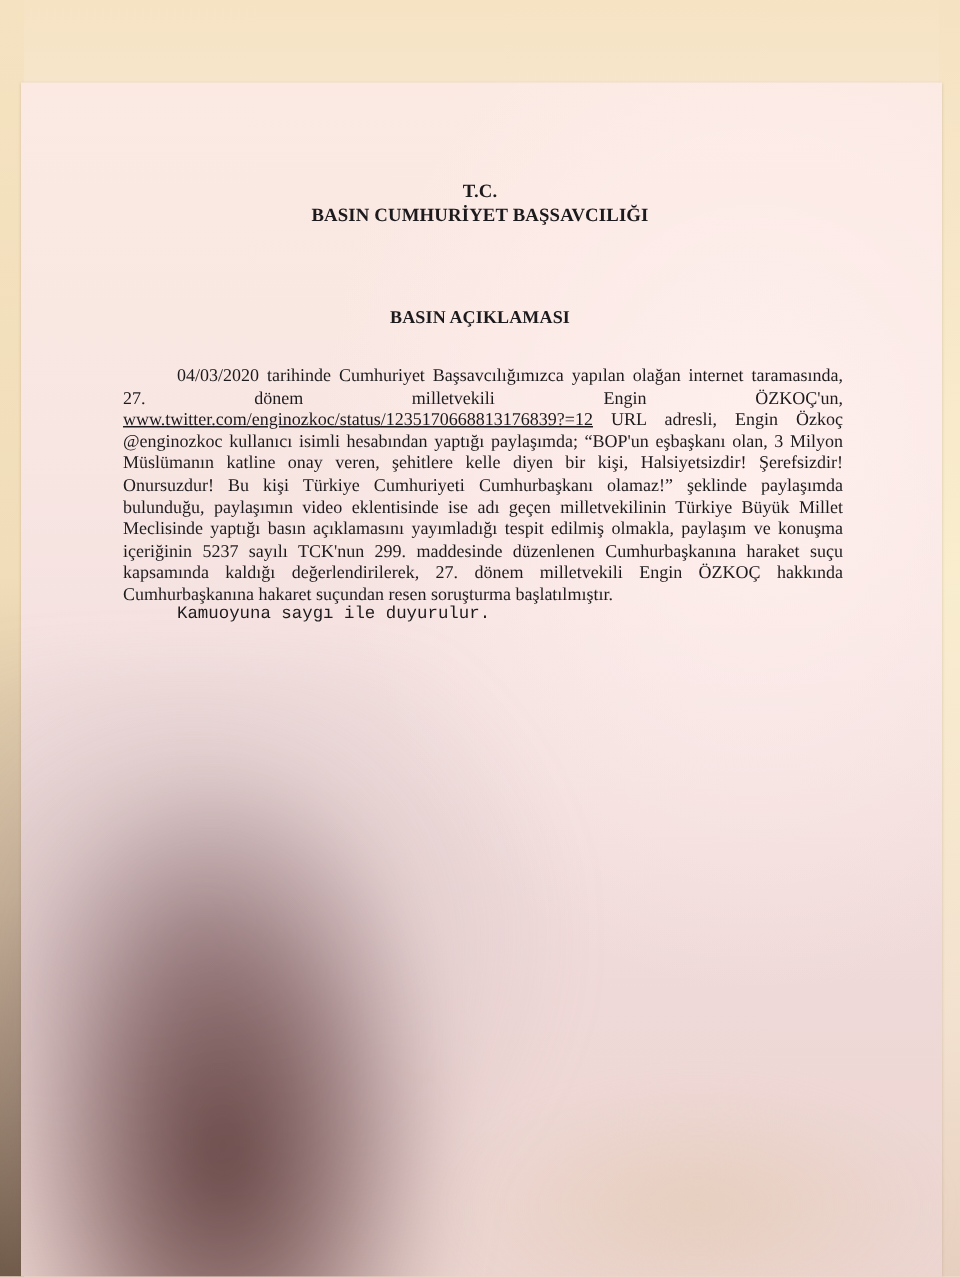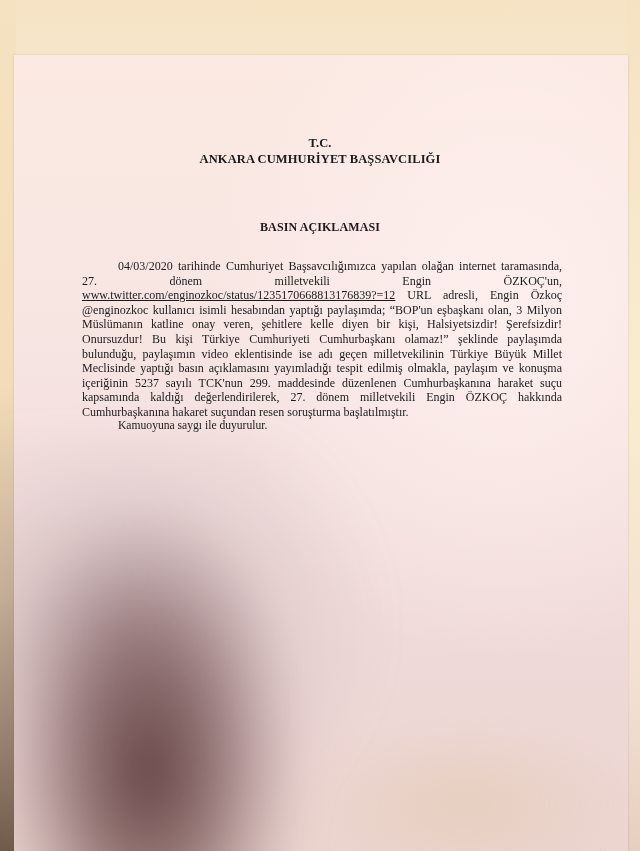--- a/index.html
+++ b/index.html
@@ -69,21 +69,21 @@
       right: 0;
       top: 0;
       width: 14px;
       height: 851px;
       background: linear-gradient(180deg, #f5e2c3 0%, #f9edce 45%, #f3e1cf 80%, #e7cfbf 100%);
     }
 
     .doc {
       position: absolute;
       left: 0;
-      top: 16px;
+      top: 0;
       width: 640px;
       height: 651px;
       color: #1c1a1c;
     }
     .header {
       position: absolute;
       left: 0;
       width: 640px;
       text-align: center;
       font-weight: bold;
@@ -111,34 +111,35 @@
       color: #1c1a1c;
       text-decoration: underline;
       text-underline-offset: 1px;
     }
     .closing {
       position: absolute;
       left: 118px;
       top: 403px;
       font-size: 11.6px;
       line-height: 14.6px;
+      font-family: Liberation Mono, monospace;
     }
   </style>
 </head>
 <body>
 
 <div class="backdrop"></div>
 <div class="left-edge"></div>
 <div class="right-edge"></div>
 
 <div class="paper"></div>
 <div class="shadow-blob"></div>
 <div class="warm-glow"></div>
 
 <div class="doc">
   <div class="header tc">T.C.</div>
-  <div class="header office">ANKARA CUMHURİYET BAŞSAVCILIĞI</div>
+  <div class="header office">BASIN CUMHURİYET BAŞSAVCILIĞI</div>
   <div class="header title">BASIN AÇIKLAMASI</div>
 
   <div class="body-para"><span class="indent"></span><span>04/03/2020 tarihinde Cumhuriyet Başsavcılığımızca yapılan olağan internet taramasında, 27. dönem milletvekili Engin ÖZKOÇ'un, </span><span class="url-link">www.twitter.com/enginozkoc/status/1235170668813176839?=12</span><span> URL adresli, Engin Özkoç @enginozkoc kullanıcı isimli hesabından yaptığı paylaşımda; “BOP'un eşbaşkanı olan, 3 Milyon Müslümanın katline onay veren, şehitlere kelle diyen bir kişi, Halsiyetsizdir! Şerefsizdir! Onursuzdur! Bu kişi Türkiye Cumhuriyeti Cumhurbaşkanı olamaz!” şeklinde paylaşımda bulunduğu, paylaşımın video eklentisinde ise adı geçen milletvekilinin Türkiye Büyük Millet Meclisinde yaptığı basın açıklamasını yayımladığı tespit edilmiş olmakla, paylaşım ve konuşma içeriğinin  5237 sayılı TCK'nun 299. maddesinde düzenlenen Cumhurbaşkanına haraket suçu kapsamında kaldığı değerlendirilerek, 27. dönem milletvekili Engin ÖZKOÇ hakkında Cumhurbaşkanına hakaret suçundan  resen soruşturma başlatılmıştır.</span></div>
 
   <div class="closing">Kamuoyuna saygı ile duyurulur.</div>
 </div>
 
 </body></html>

